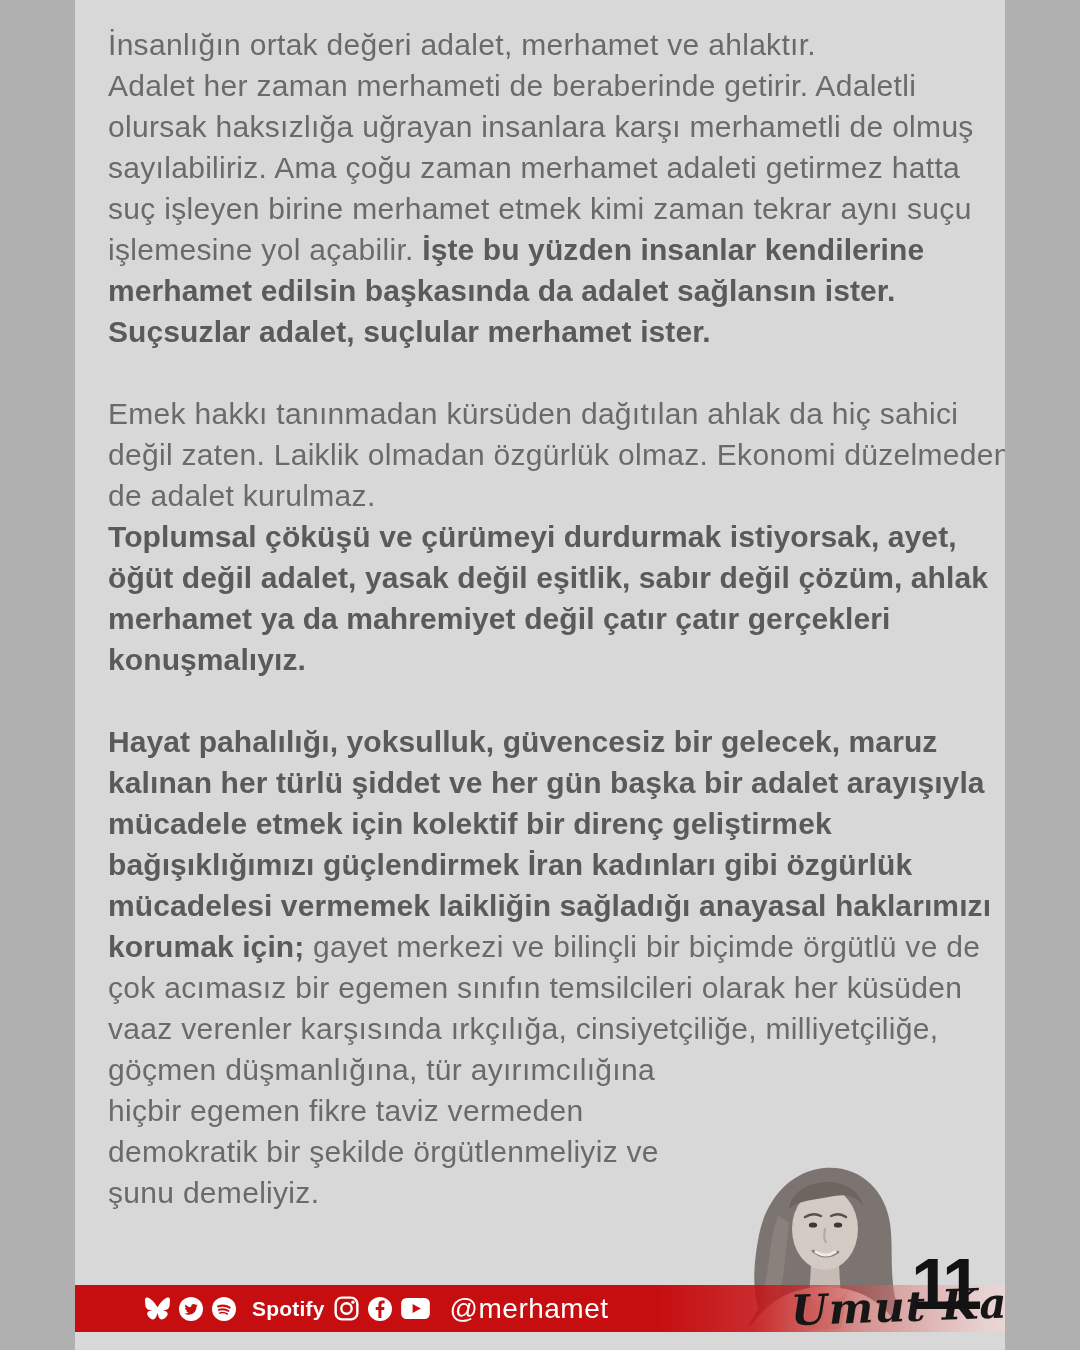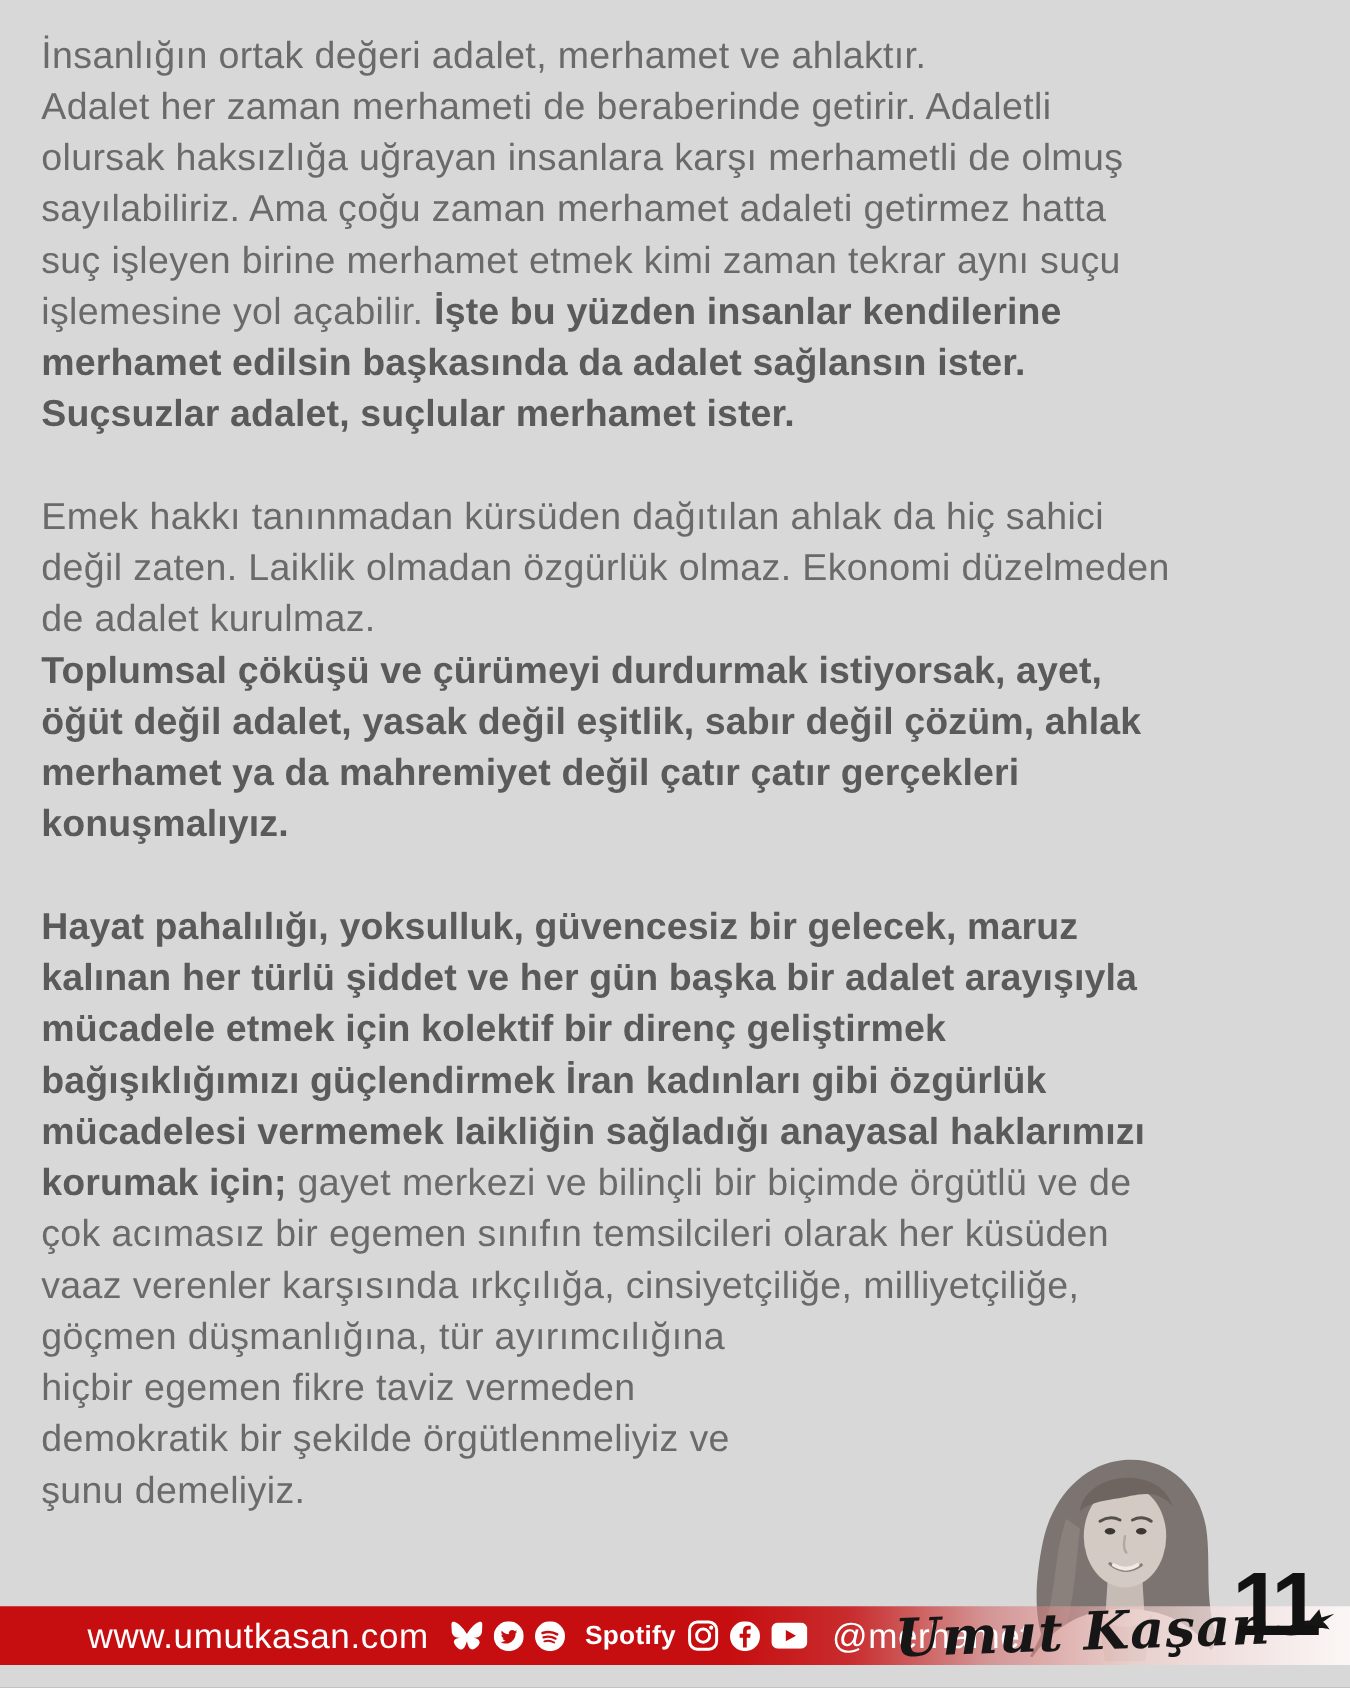--- a/index.html
+++ b/index.html
@@ -1,18 +1,18 @@
 <!DOCTYPE html>
 <html lang="tr"><head>
 <meta charset="utf-8">
 <style>
   html,body{margin:0;padding:0;background:#b0b0b0;}
   .page{
     position:relative;
-    width:1080px;height:1350px;
+    width:930px;height:1350px;
     background:#d8d8d8;
     overflow:hidden;
     font-family:"Liberation Sans",sans-serif;
     margin:0 auto;
   }
   
   .article{
     position:absolute;
     top:24px;left:33px;right:20px;
     color:#6a6a6a;
@@ -118,21 +118,20 @@
       <path d="M130 94 q12 10 25 1" stroke="#8a7d75" stroke-width="2.6" fill="none" stroke-linecap="round"></path>
       <path d="M133 95 q10 6 19 0" stroke="#efeae6" stroke-width="3" fill="none" stroke-linecap="round"></path>
 
       <path d="M64 175 C86 138 116 130 142 130 C170 130 200 140 218 175 Z" fill="#dcd6d2"></path>
       <path d="M120 134 C130 148 154 148 164 134 L158 172 L126 172 Z" fill="#cfc5be"></path>
     </svg>
   </div>
 
   <div class="footer-bar">
     <div class="footer-left">
-      <span class="site-url">www.umutkasan.com</span>
 
       <span class="icon-row">
 
         <svg viewBox="0 0 24 24" width="25" height="25">
           <path fill="#ffffff" d="M12 10.8c-1.087-2.114-4.046-6.053-6.798-7.995C2.566.944 1.561 1.266.902 1.565.139 1.908 0 3.08 0 3.768c0 .69.378 5.65.624 6.479.815 2.736 3.713 3.66 6.383 3.364.136-.02.275-.039.415-.056-.138.022-.276.04-.415.056-3.912.58-7.387 2.005-2.83 7.078 5.013 5.19 6.87-1.113 7.823-4.308.953 3.195 2.05 9.271 7.733 4.308 4.267-4.308 1.172-6.498-2.74-7.078a8.741 8.741 0 0 1-.415-.056c.14.017.279.036.415.056 2.67.297 5.568-.628 6.383-3.364.246-.828.624-5.79.624-6.478 0-.69-.139-1.861-.902-2.206-.659-.298-1.664-.62-4.3 1.24C16.046 4.748 13.087 8.687 12 10.8Z"></path>
         </svg>
 
         <svg viewBox="0 0 24 24" width="24" height="24">
           <circle cx="12" cy="12" r="12" fill="#ffffff"></circle>
           <g transform="translate(5,5.4) scale(0.585)">

